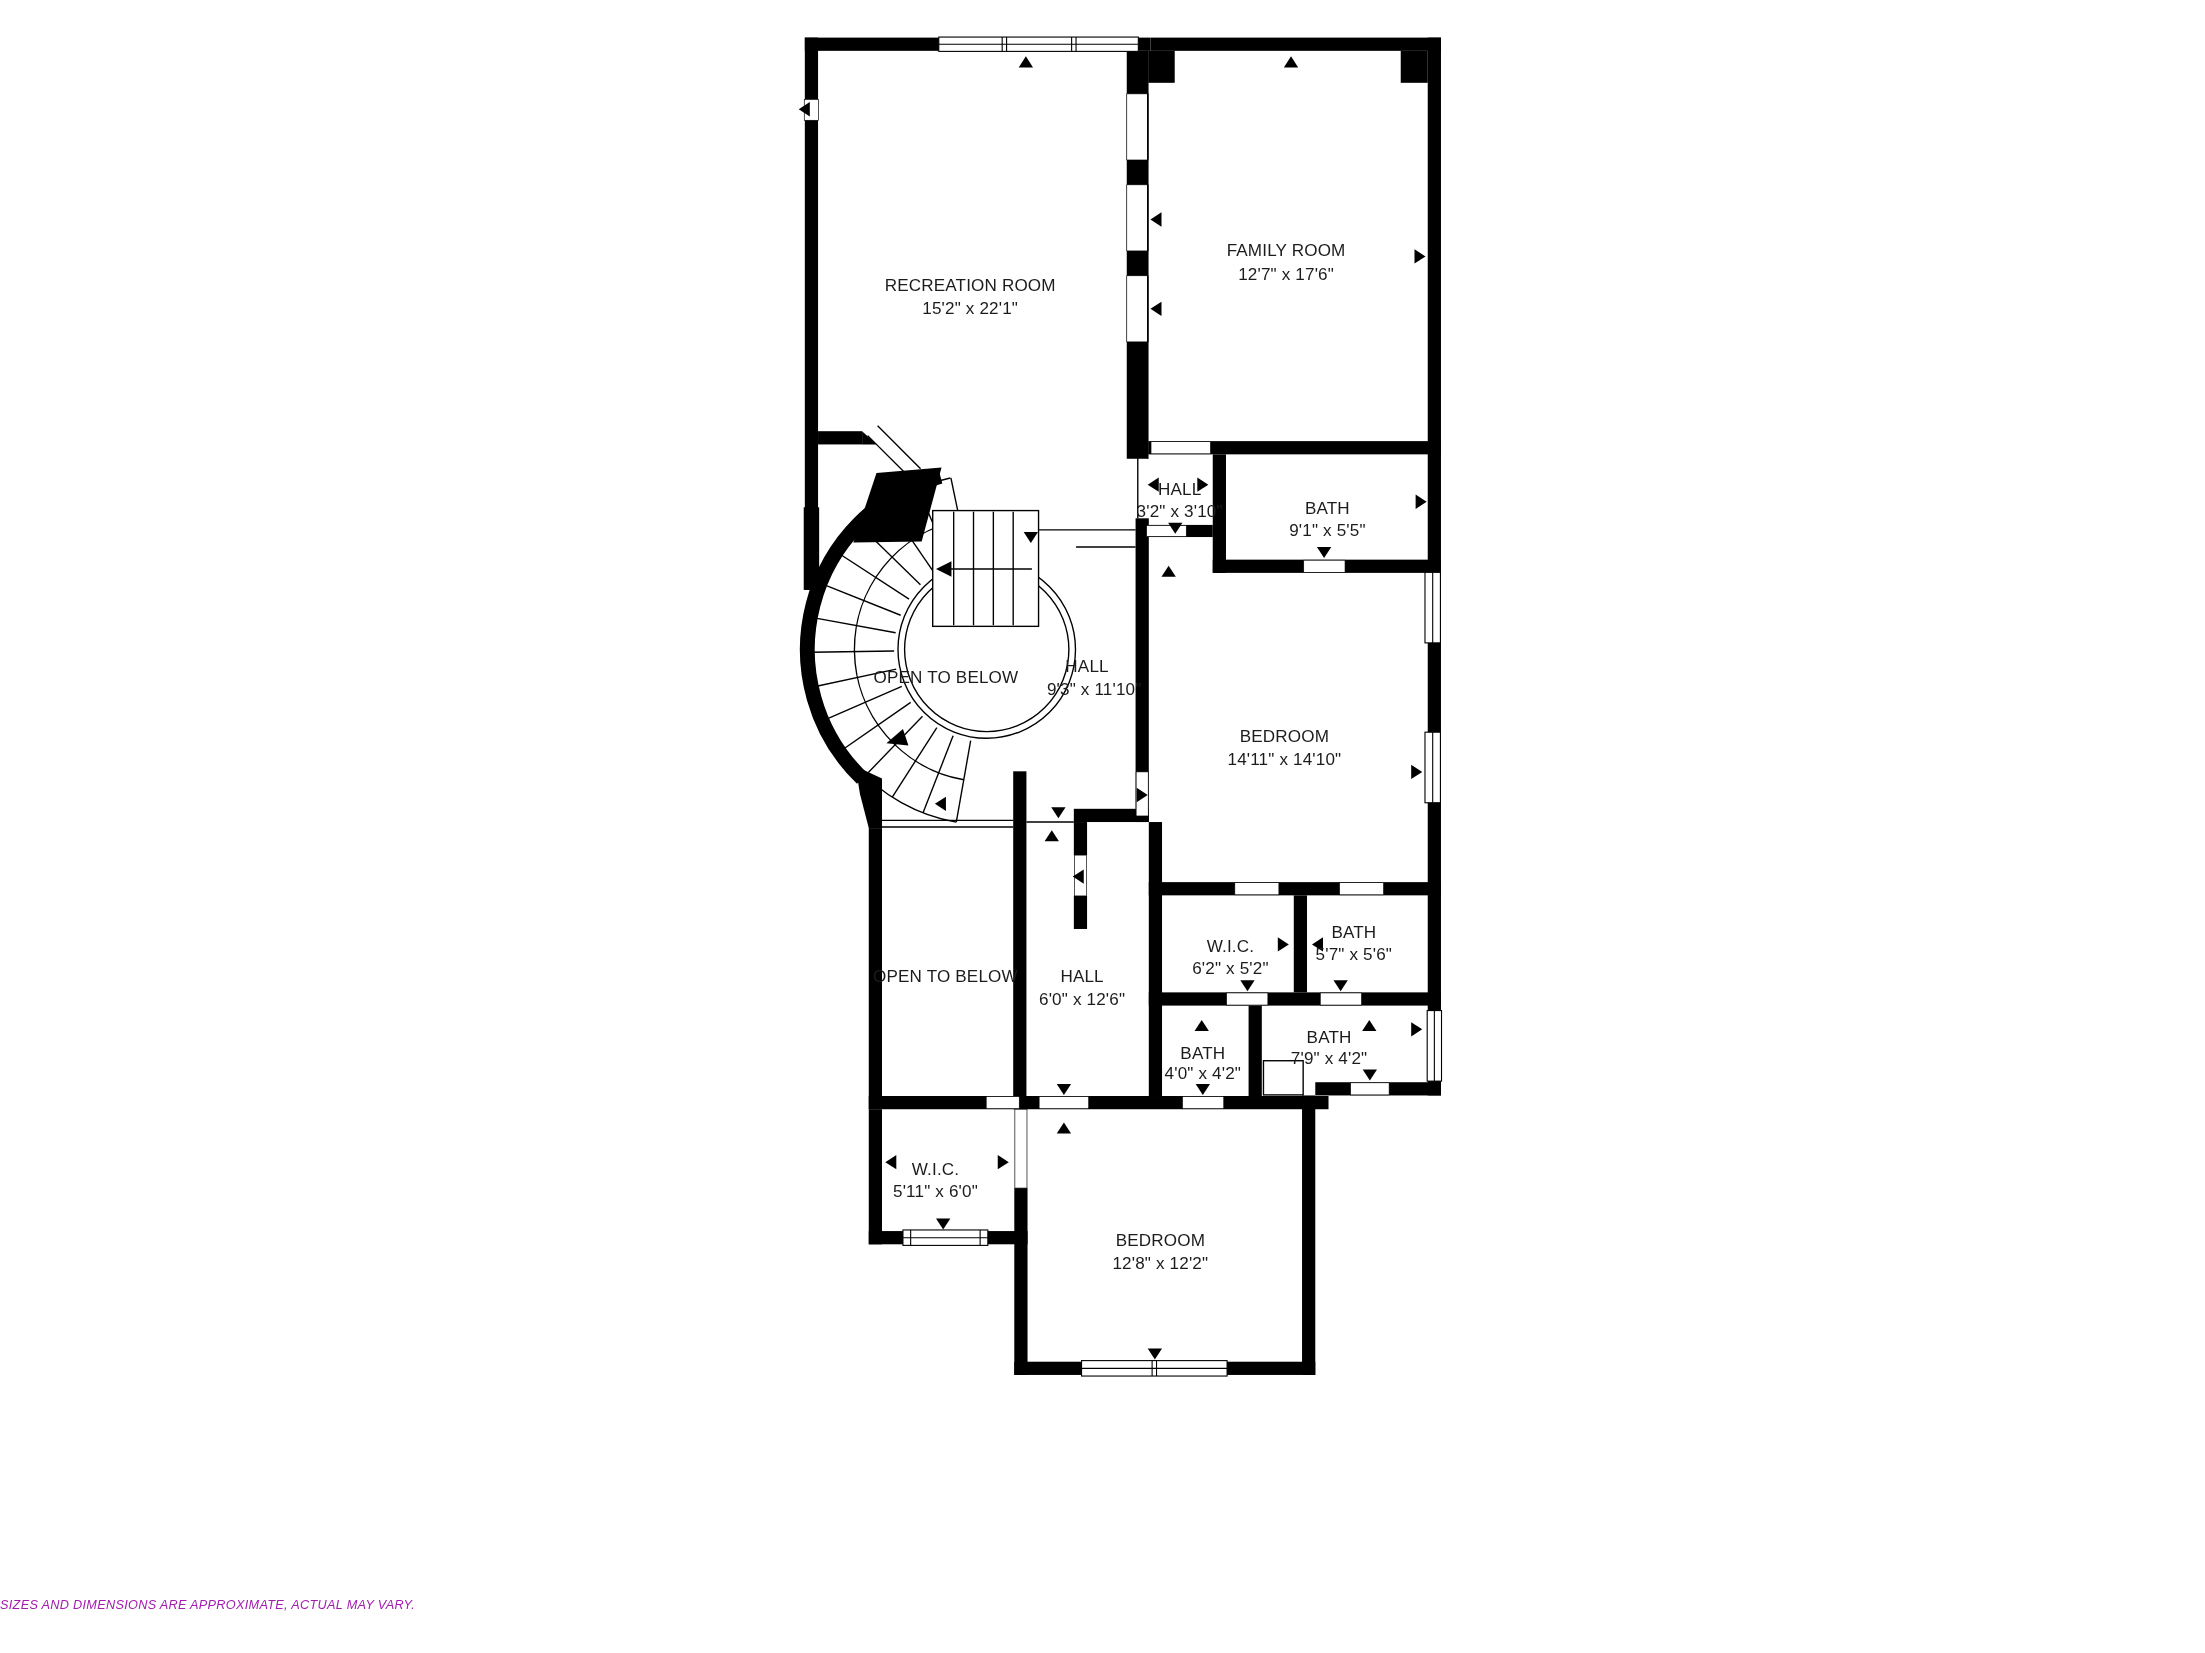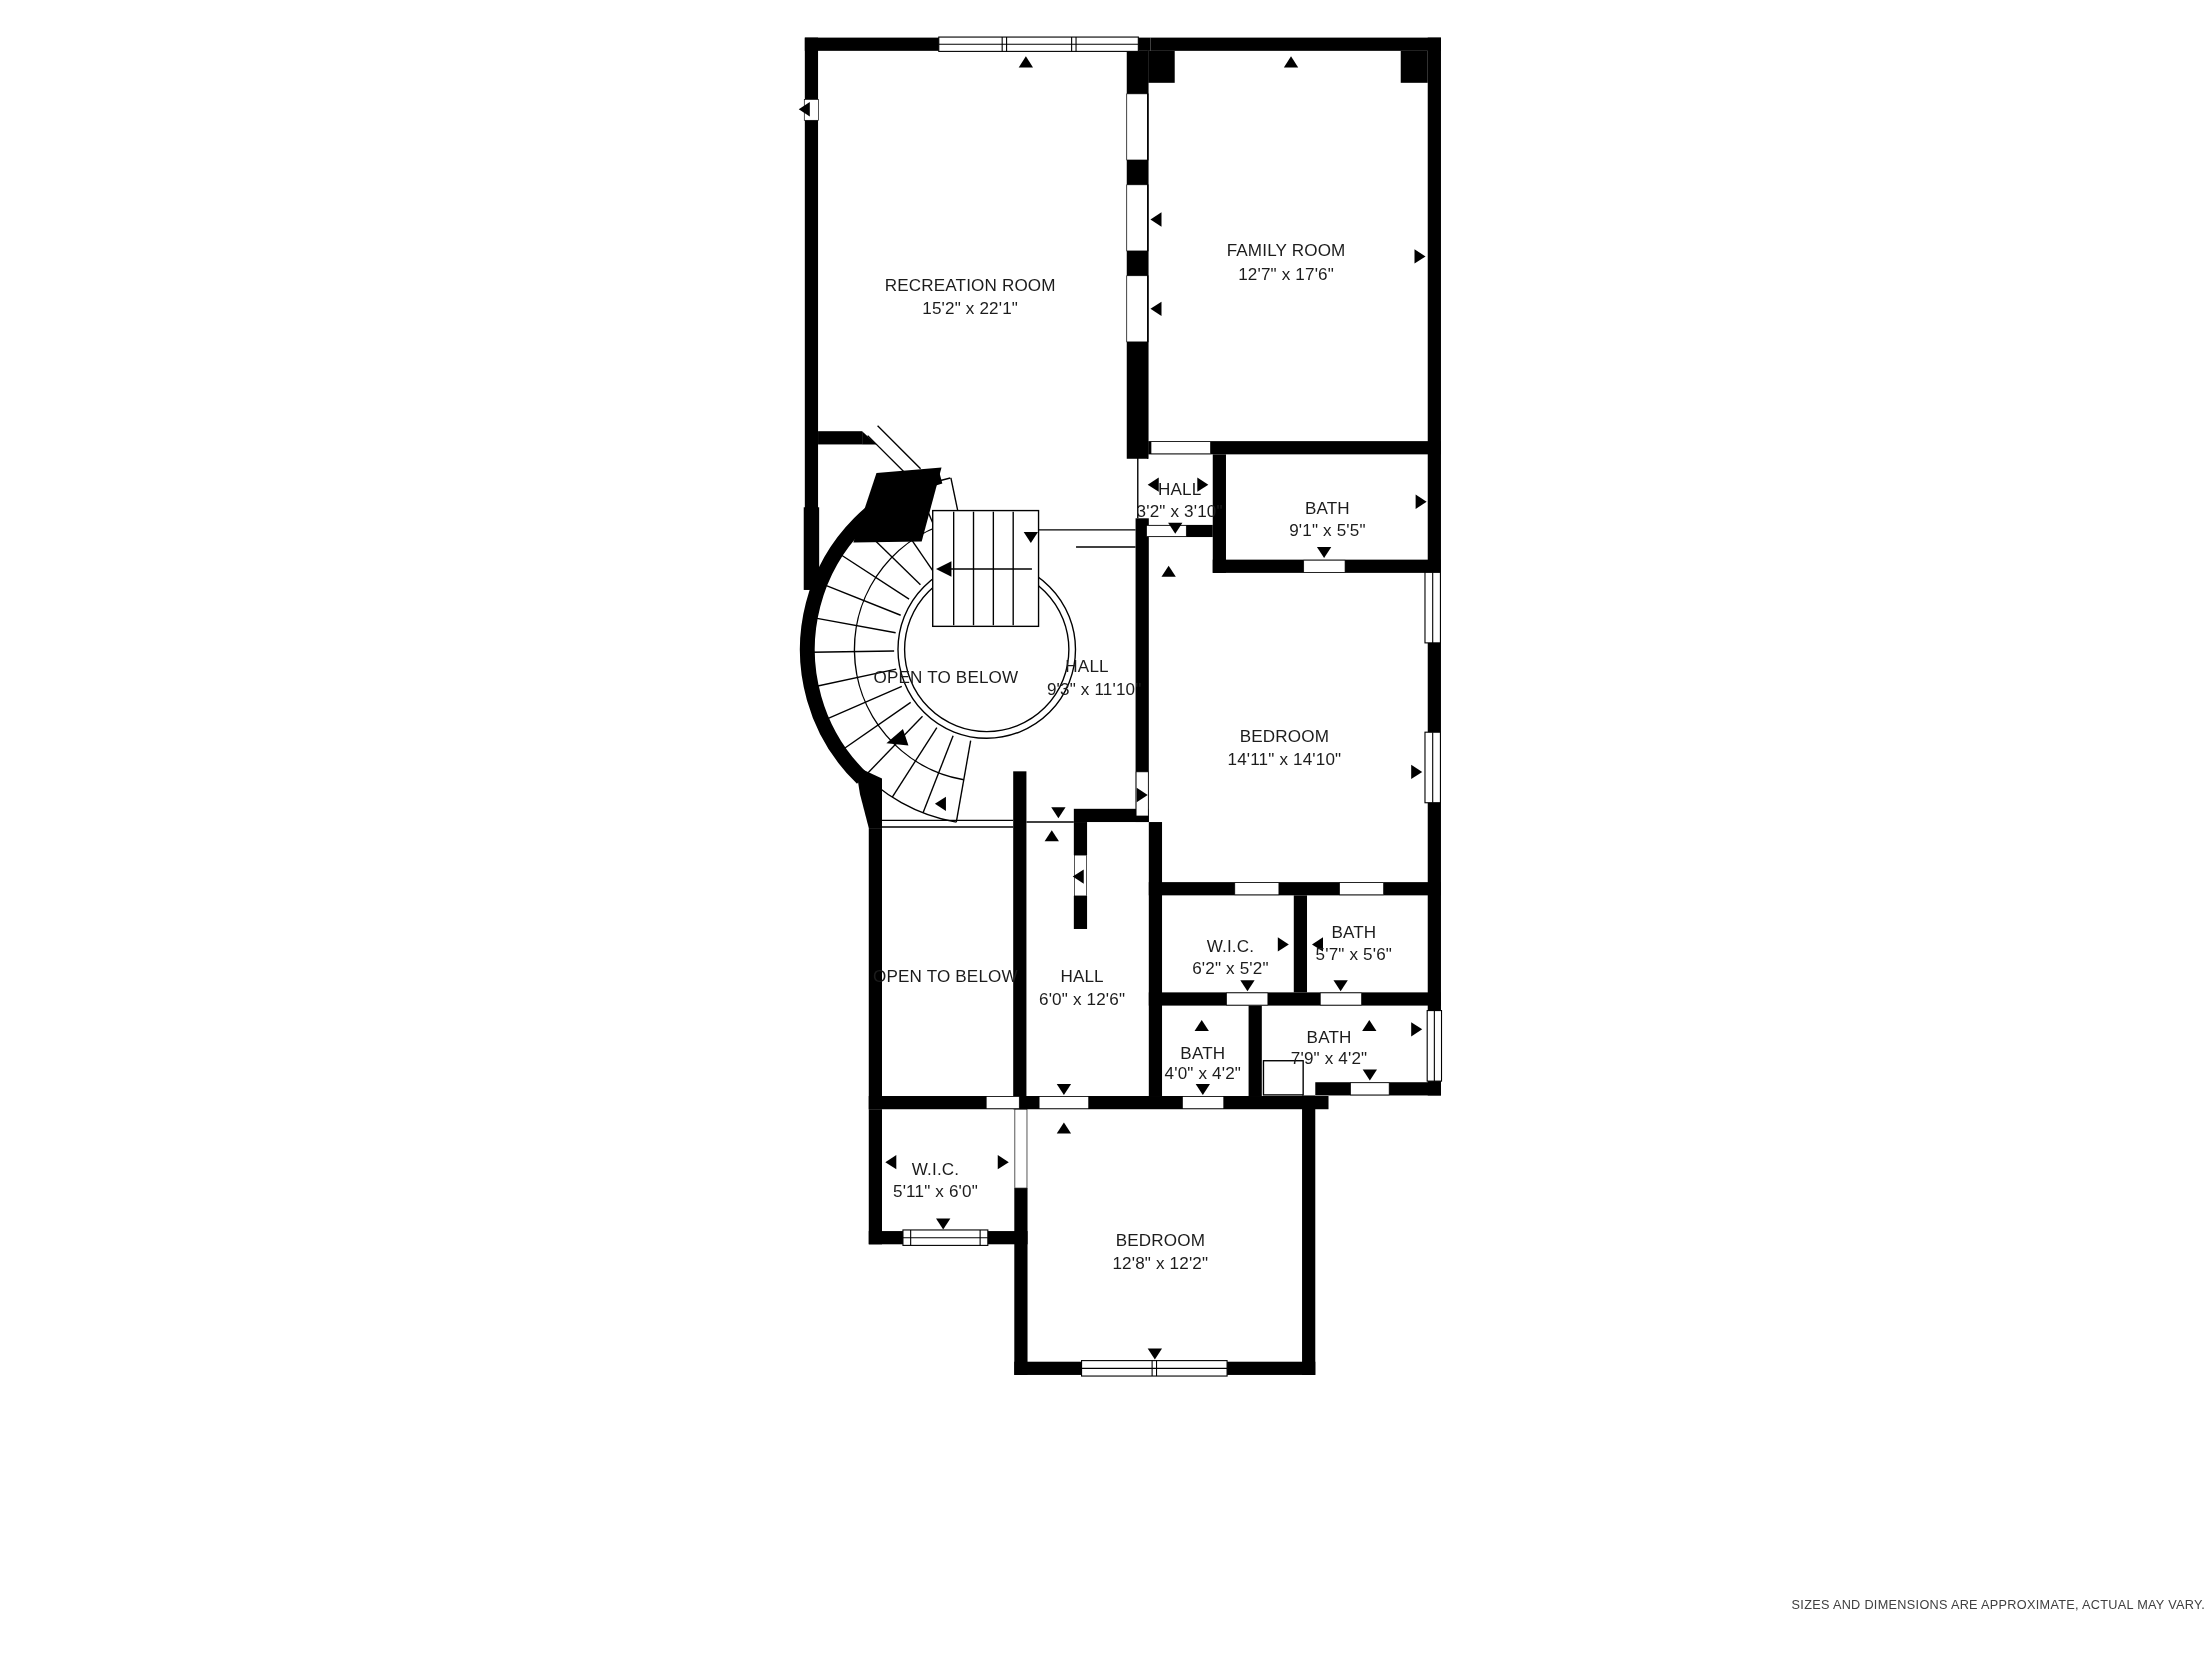--- a/index.html
+++ b/index.html
@@ -5,22 +5,22 @@
   html,body{margin:0;padding:0;background:#ffffff;}
   body{width:2205px;height:1654px;position:relative;font-family:"Liberation Sans",sans-serif;}
   #plan-svg{position:absolute;left:0;top:0;}
   .room-name,.room-dims{font-family:"Liberation Sans",sans-serif;font-size:31px;fill:#1c1c1c;text-anchor:middle;letter-spacing:0.3px;}
   .walls{fill:#000000;stroke:none;}
   .gap{fill:#ffffff;stroke:#000000;stroke-width:1.2;}
   .thin{stroke:#000000;stroke-width:2.5;fill:none;}
   .win{fill:#ffffff;stroke:#000000;stroke-width:2;}
   .winline{stroke:#000000;stroke-width:2;}
   .arrowhead{fill:#000000;}
-  #disclaimer{position:absolute;left:0;right:0;top:1598px;text-align:right;
-    font-size:12.7px;color:#404040;letter-spacing:0.3px;font-family:"Liberation Sans",sans-serif;}
+  #disclaimer{position:absolute;left:0;right:0;top:1598px;text-align:left;
+    font-size:12.7px;color:#a21caf;letter-spacing:0.3px;font-family:"Liberation Sans",sans-serif;font-style:italic;}
 </style>
 </head>
 <body>
 
 <svg id="plan-svg" width="2205" height="1654" viewBox="0 0 4000 3000" xmlns="http://www.w3.org/2000/svg">
 
   <g id="treads" stroke="#000" stroke-width="2.5" fill="none">
       <line x1="1760.8271061519556" y1="1343.447702506051" x2="1734.7798795019162" y2="1491.168865457882"></line>
       <line x1="1728.9737932805397" y1="1334.5241262343723" x2="1674.4861087095928" y2="1474.2778103722046"></line>
       <line x1="1699.486508118847" y1="1319.5320026972008" x2="1618.6708903678175" y2="1445.899862248273"></line>

